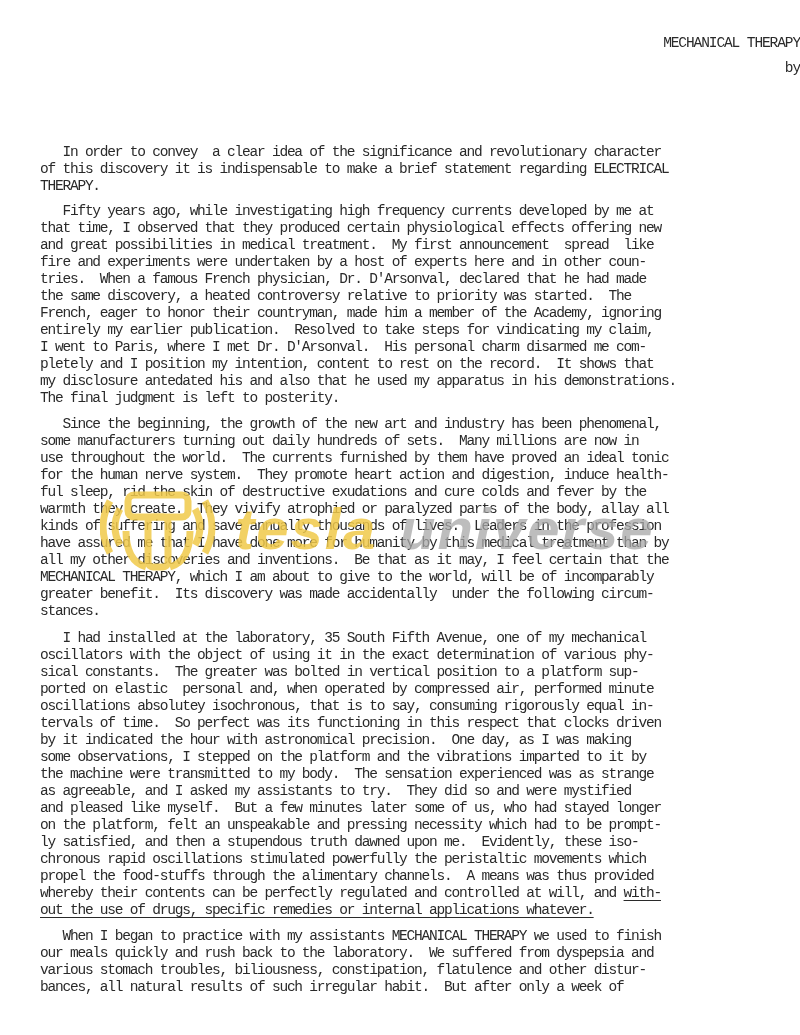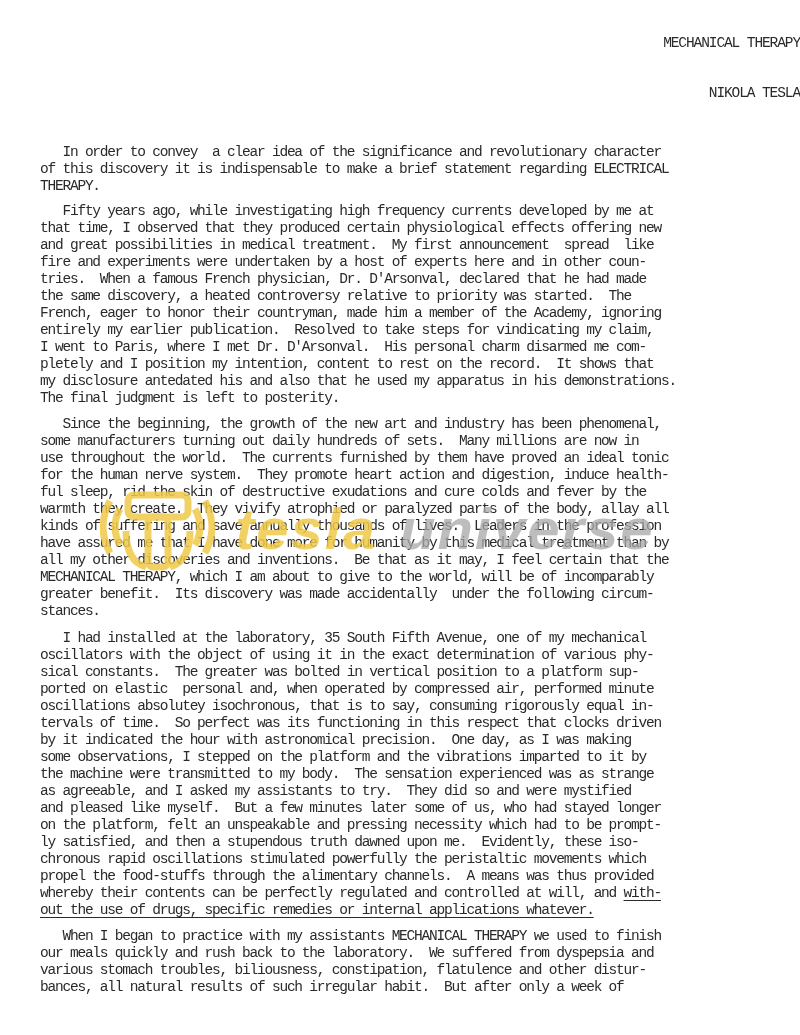--- a/index.html
+++ b/index.html
@@ -19,21 +19,21 @@
   }
   .u { text-decoration: underline; text-underline-offset: 3px; }
   .watermark { position: absolute; left: 100px; top: 487px; width: 560px; height: 100px; pointer-events: none; font-style: italic; }
 </style>
 </head>
 <body>
 
 <div class="page">
 
   <div class="tline" style="top:35px">MECHANICAL THERAPY</div>
-  <div class="tline" style="top:85px">NIKOLA TESLA</div>
+  <div class="tline" style="top:60px">by</div>
 
   <div>
     <div class="line" style="top:144px">   In order to convey  a clear idea of the significance and revolutionary character</div>
     <div class="line" style="top:161px">of this discovery it is indispensable to make a brief statement regarding ELECTRICAL</div>
     <div class="line" style="top:178px">THERAPY.</div>
   </div>
 
   <div>
     <div class="line" style="top:203px">   Fifty years ago, while investigating high frequency currents developed by me at</div>
     <div class="line" style="top:220px">that time, I observed that they produced certain physiological effects offering new</div>

